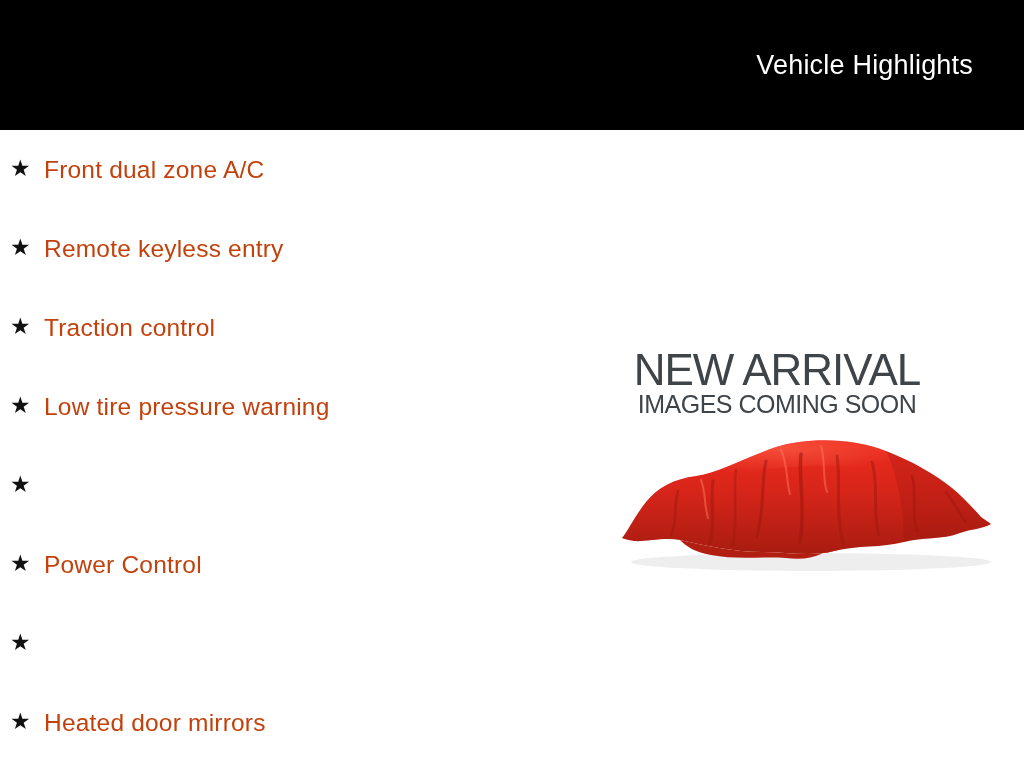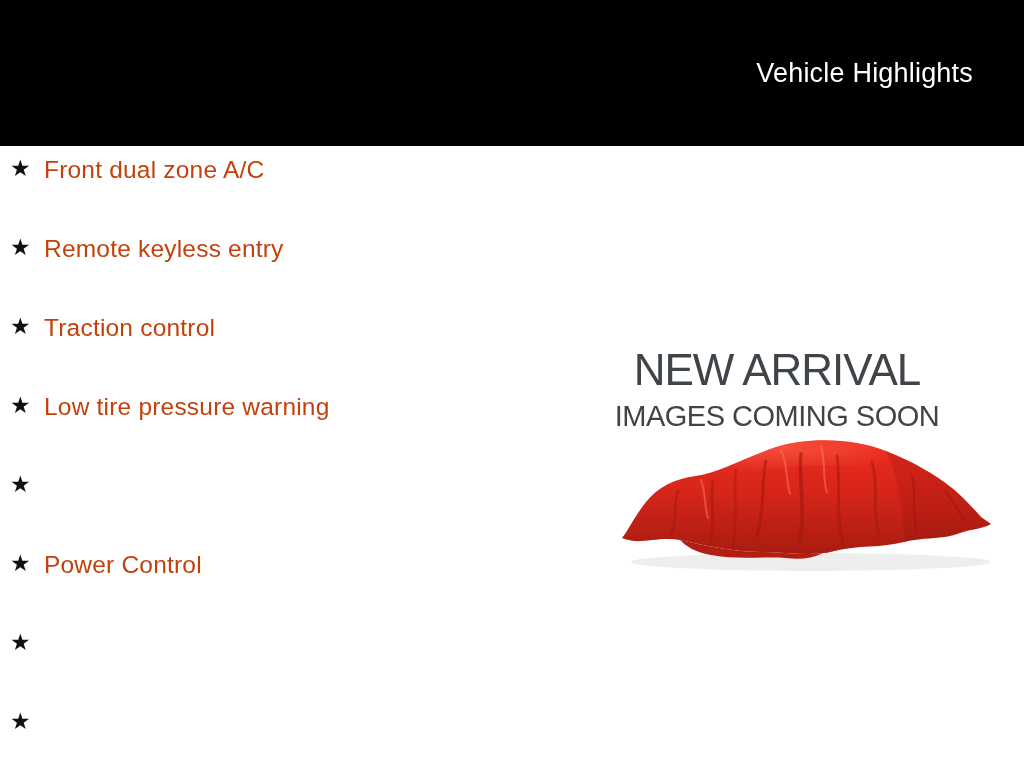--- a/index.html
+++ b/index.html
@@ -15,21 +15,21 @@
     position: relative;
     width: 1024px;
     height: 768px;
     background: #ffffff;
   }
   
   .header-bar {
     position: absolute;
     top: 0; left: 0;
     width: 1024px;
-    height: 146px;
+    height: 130px;
     background: #000000;
     display: flex;
     align-items: center;
     justify-content: flex-end;
     box-sizing: border-box;
     padding-right: 51px;
   }
   .header-title {
     color: #ffffff;
     font-size: 27px;
@@ -72,24 +72,24 @@
     text-align: center;
     color: #3f4449;
   }
   .ph-line1 {
     font-size: 44px;
     line-height: 1.0;
     letter-spacing: -1px;
     white-space: nowrap;
   }
   .ph-line2 {
-    font-size: 29px;
+    font-size: 25px;
     line-height: 1.0;
     letter-spacing: -0.5px;
-    margin-top: 10px;
+    margin-top: 0;
     white-space: nowrap;
   }
   .car-illustration {
     position: absolute;
     left: 616px;
     top: 434px;
     width: 380px;
     height: 150px;
   }
 </style>
@@ -124,20 +124,21 @@
       </div>
       <div class="feature-row">
         <span class="star">★</span>
         <span class="feature-label">Power Control</span>
       </div>
       <div class="feature-row">
         <span class="star">★</span>
       </div>
       <div class="feature-row">
         <span class="star">★</span>
+        <span class="feature-label">Heated door mirrors</span>
       </div>
     </div>
 
   <div class="placeholder">
     <div class="ph-line1">NEW ARRIVAL</div>
     <div class="ph-line2">IMAGES COMING SOON</div>
   </div>
 
   <svg class="car-illustration" viewBox="0 0 380 150" xmlns="http://www.w3.org/2000/svg">
     <defs>

